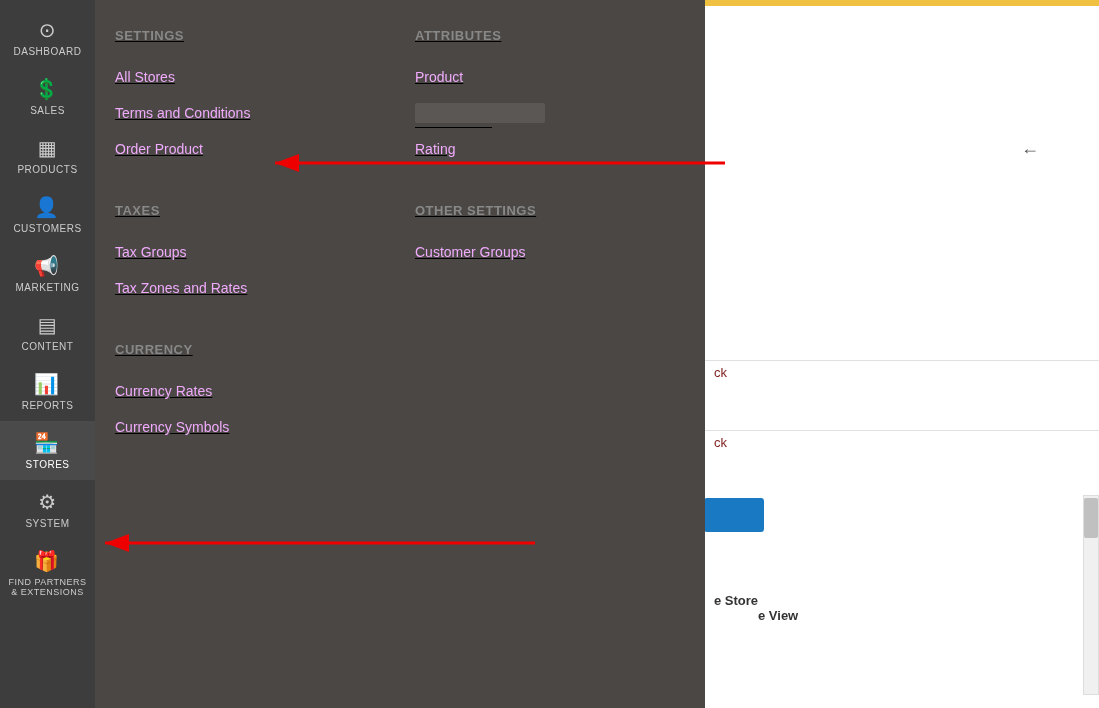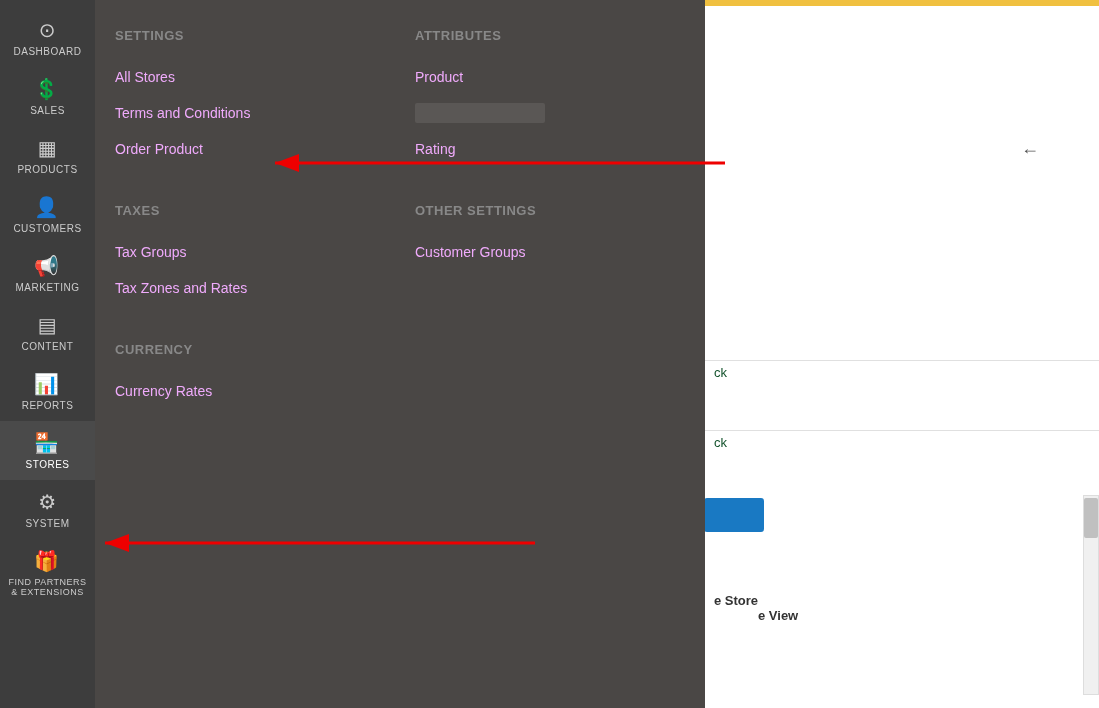--- a/index.html
+++ b/index.html
@@ -44,20 +44,21 @@
     .dropdown-panel {
       position: absolute;
       left: 95px;
       top: 0;
       width: 610px;
       height: 708px;
       background: #4a4745;
       z-index: 20;
       display: flex;
       padding: 20px 0;
+      text-decoration: underline;
     }
 
     .panel-left {
       width: 300px;
       padding: 0 20px;
     }
     .panel-right {
       width: 310px;
       padding: 0 20px;
     }
@@ -183,21 +184,21 @@
     .scrollbar-thumb {
       width: 14px;
       height: 40px;
       background: #c0c0c0;
       margin: 2px auto;
       border-radius: 2px;
     }
 
     .link-text {
       position: absolute;
-      color: #14532d;
+      color: #7f1d1d;
       font-size: 13px;
       cursor: pointer;
     }
 
     .store-label {
       position: absolute;
       font-size: 13px;
       color: #333;
       font-weight: 600;
       margin-top: 19px;
@@ -290,20 +291,21 @@
     <a class="menu-item">All Stores</a>
     <a class="menu-item">Terms and Conditions</a>
     <a class="menu-item">Order Product</a>
 
     <div class="section-heading section-gap">Taxes</div>
     <a class="menu-item">Tax Groups</a>
     <a class="menu-item">Tax Zones and Rates</a>
 
     <div class="section-heading section-gap">Currency</div>
     <a class="menu-item">Currency Rates</a>
+    <a class="menu-item">Currency Symbols</a>
   </div>
 
   <div class="panel-right">
     <div class="section-heading">Attributes</div>
     <a class="menu-item">Product</a>
     <a class="menu-item" style="color: transparent; background: #5a5755; height: 20px; display:block; margin: 8px 0; width: 130px; border-radius:2px;">Attribute Set</a>
     <a class="menu-item">Rating</a>
 
     <div class="section-heading section-gap">Other Settings</div>
     <a class="menu-item">Customer Groups</a>

